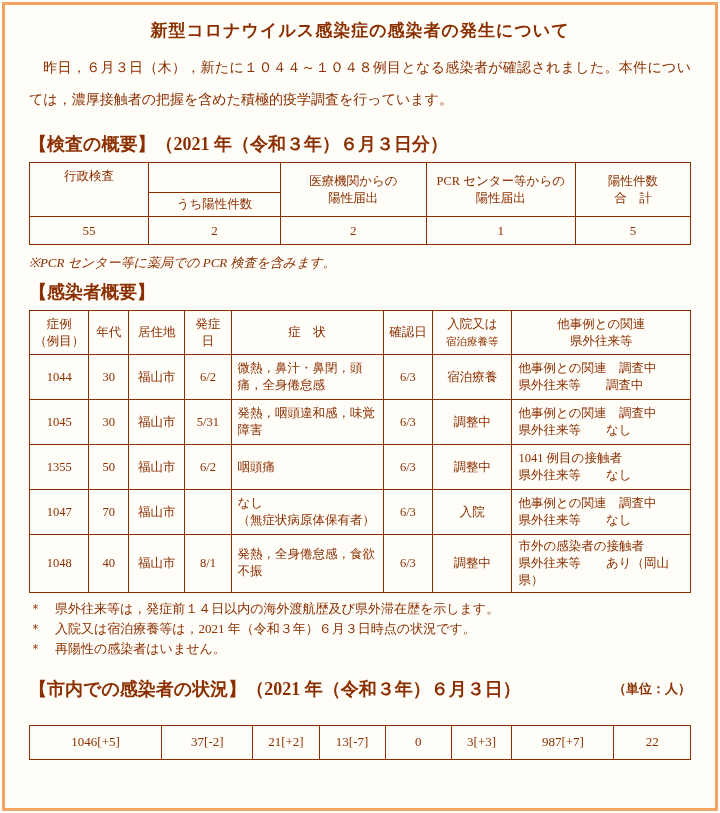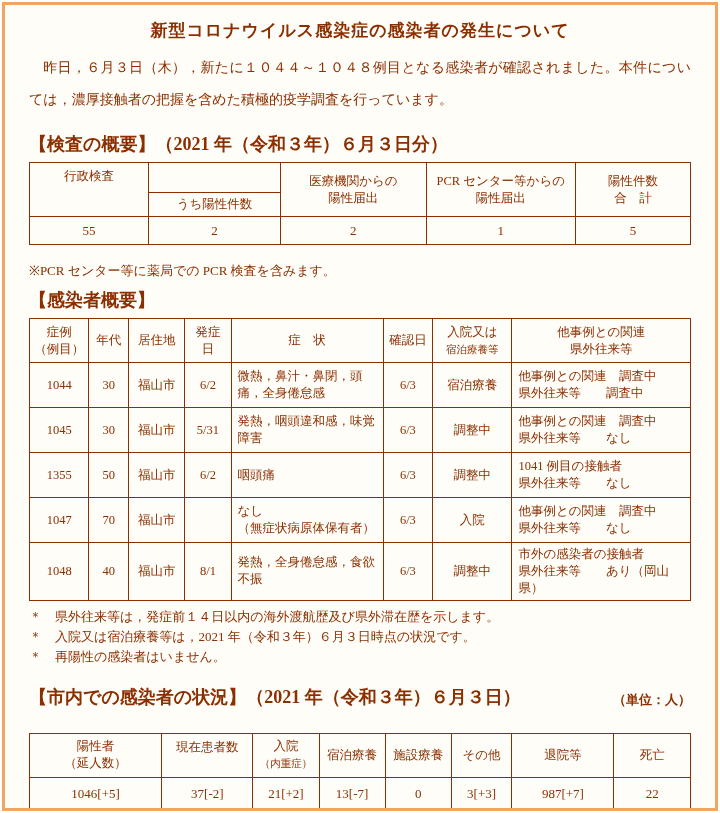--- a/index.html
+++ b/index.html
@@ -9,33 +9,33 @@
   }
   *{margin:0;padding:0;box-sizing:border-box;}
   html,body{width:720px;height:813px;}
   body{background:#ffffff;font-family:"Liberation Serif","DejaVu Serif",serif;color:var(--ink);}
   .page{position:absolute;inset:2px;background:var(--bg);border:3px solid var(--frame);padding:12px 24px 8px;overflow:hidden;}
   .title{font-size:17px;text-align:center;font-weight:bold;letter-spacing:1px;margin-top:2px;}
   .intro{margin-top:10px;font-size:14px;line-height:32px;text-align:justify;}
   .sec{font-size:18px;font-weight:bold;}
   .sec1{margin-top:16px;}
   .sec2{margin-top:8px;}
-  .sec3row{margin-top:18px;display:flex;justify-content:space-between;align-items:flex-end;gap:11px;}
+  .sec3row{margin-top:18px;display:flex;justify-content:space-between;align-items:center;gap:11px;}
   .unit{font-size:13px;font-weight:bold;}
   table{width:100%;border-collapse:collapse;table-layout:fixed;margin-top:6px;}
   th,td{border:1.5px solid var(--ink);font-size:12.5px;font-weight:normal;text-align:center;vertical-align:middle;white-space:pre-line;line-height:1.35;padding:3px 4px;color:var(--ink);}
   .tbl1 .r1 th{height:30px;}
   .tbl1 .r2 th{height:24px;}
   .tbl1 td{height:28px;font-size:13px;}
   .vtop{vertical-align:top;padding-top:5px;}
   .tbl2 thead th{height:44px;}
   .tbl2 tbody td{height:45px;}
   .left{text-align:left;padding-left:6px;}
   .sm{font-size:10.5px;}
-  .note{font-size:13px;margin-top:16px;}
+  .note{font-size:13px;margin-top:8px;font-style:italic;}
   .notes{margin-top:6px;font-size:13px;line-height:20px;}
   .notes div{white-space:pre-line;}
   .tbl3{margin-top:24px;}
   .tbl3 th{height:44px;}
   .tbl3 td{height:34px;font-size:13px;}
 </style>
 </head>
 <body>
 
 <div class="page">
@@ -183,31 +183,20 @@
       <col style="width:20%">
         <col style="width:13.8%">
         <col style="width:10%">
         <col style="width:10%">
         <col style="width:10%">
         <col style="width:9.2%">
         <col style="width:15.4%">
         <col style="width:11.6%">
     </colgroup>
     <tbody>
-        <tr>
-      <th>陽性者
-（延人数）</th>
-      <th class="vtop">現在患者数</th>
-      <th><span>入院</span><br><span class="sm">（内重症）</span></th>
-      <th>宿泊療養</th>
-      <th>施設療養</th>
-      <th>その他</th>
-      <th>退院等</th>
-      <th>死亡</th>
-    </tr>
     <tr>
       <td>1046[+5]</td>
       <td>37[-2]</td>
       <td>21[+2]</td>
       <td>13[-7]</td>
       <td>0</td>
       <td>3[+3]</td>
       <td>987[+7]</td>
       <td>22</td>
     </tr>

